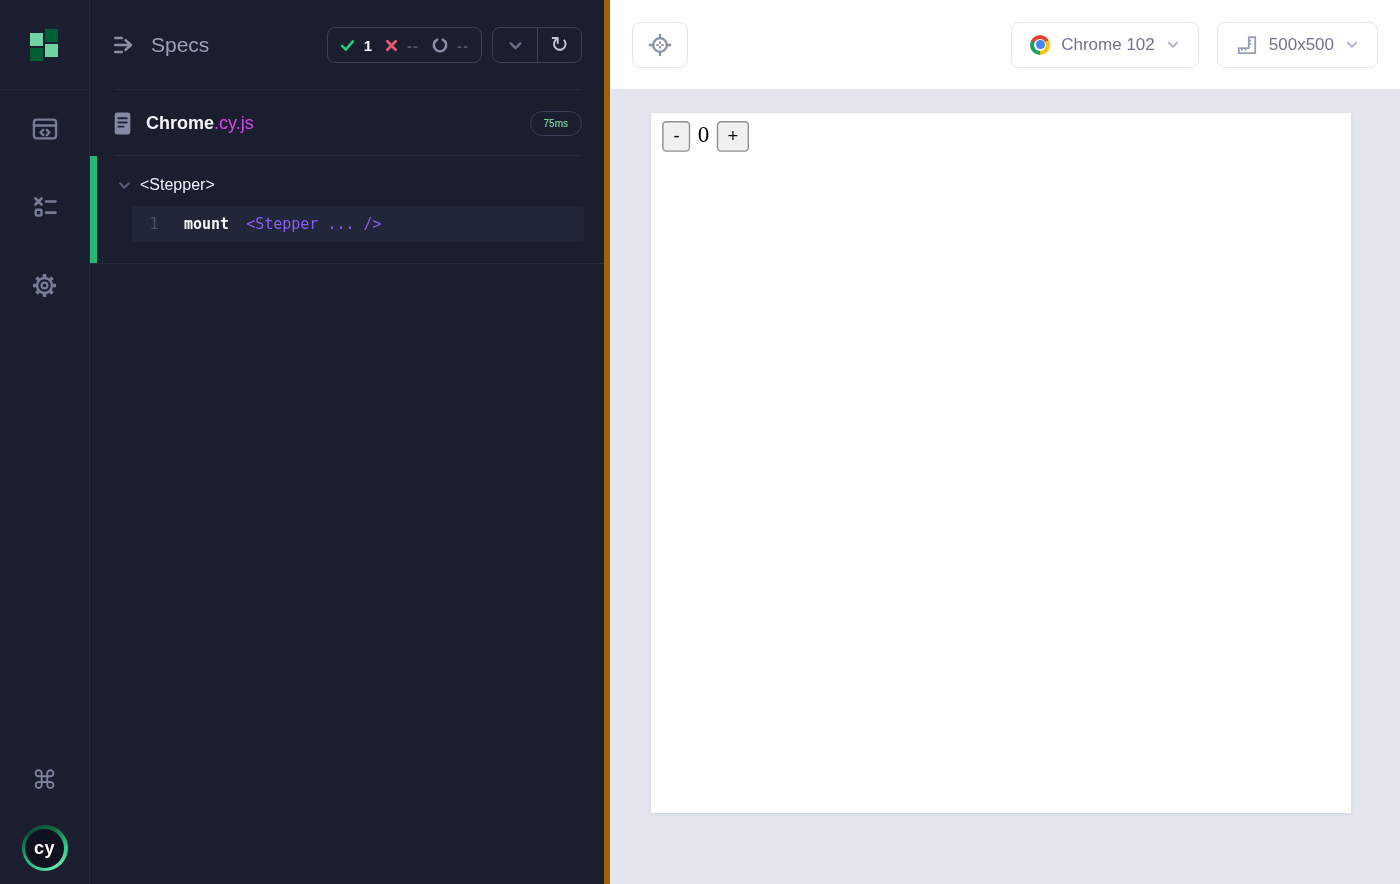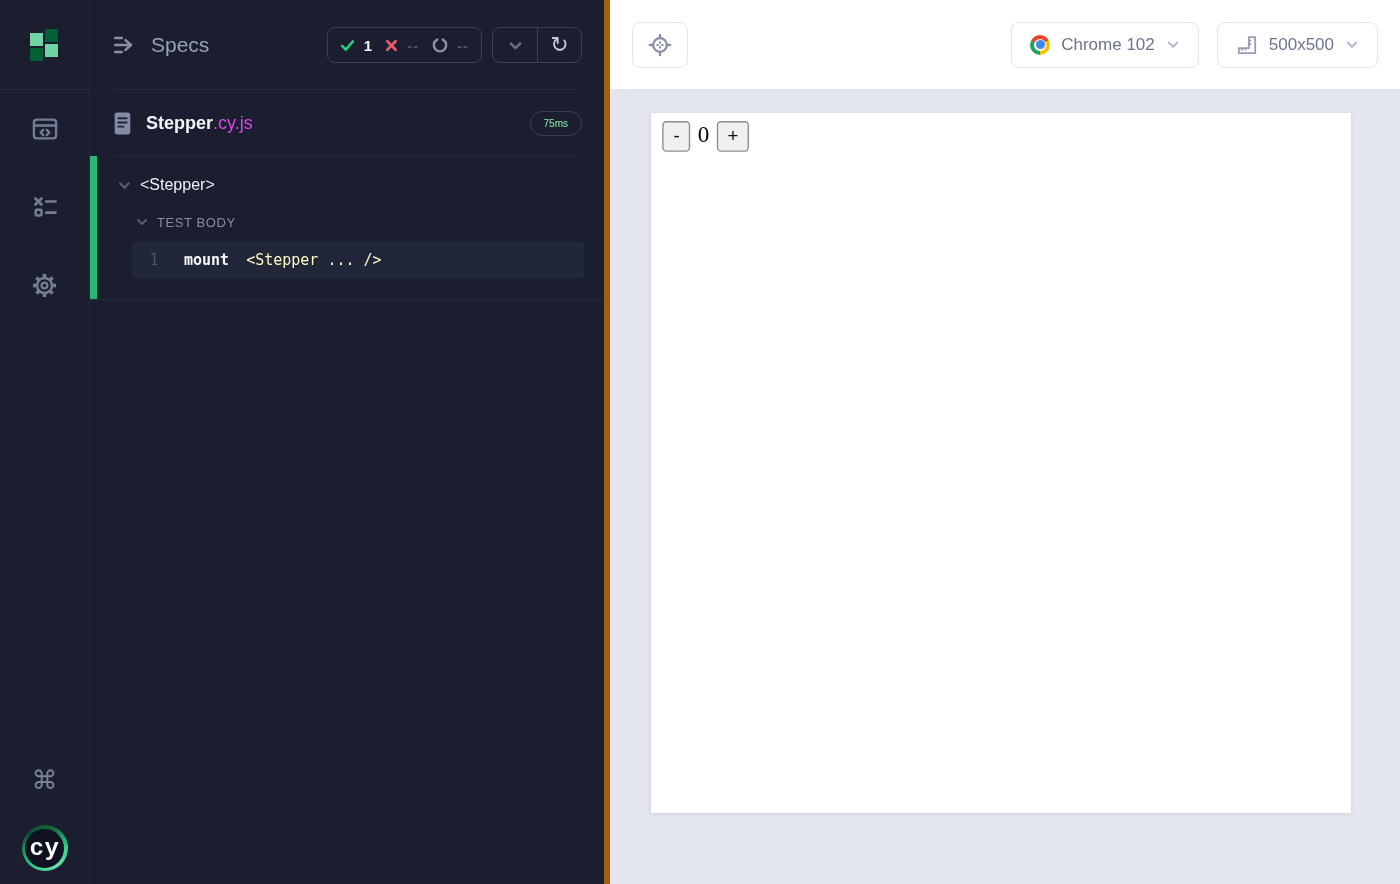--- a/index.html
+++ b/index.html
@@ -36,21 +36,21 @@
     color:#7c829c; font-size:26px; cursor:pointer;
   }
   .cy-logo {
     width:46px; height:46px; border-radius:50%; margin-top:25px; margin-bottom:13px;
     background:conic-gradient(from 150deg, #6fe0ae, #1cc27f, #0b4d34 45%, #11683f 65%, #2fd08d, #6fe0ae);
     display:flex; align-items:center; justify-content:center; cursor:pointer;
   }
   .cy-inner {
     width:39px; height:39px; border-radius:50%; background:#10131f;
     display:flex; align-items:center; justify-content:center;
-    color:#ffffff; font-weight:700; font-size:24px; letter-spacing:.5px;font-family:Liberation Mono, monospace;
+    color:#ffffff; font-weight:700; font-size:18px; letter-spacing:.5px;
   }
 
   
   .specs-panel {
     width:520px; flex:none; display:flex; flex-direction:column;
     background:#1b1e2e; border-right:6px solid #a16207;
   }
   .panel-header { height:90px; flex:none; display:flex; align-items:center; padding:0 22px; position:relative; }
   .panel-header::after, .file-row::after {
     content:''; position:absolute; left:24px; right:24px; bottom:0; height:1px; background:#262b3f;
@@ -84,21 +84,21 @@
   .test-title { font-size:16px; color:#dde0ec; }
   .row-section { height:36px; padding-left:46px; gap:9px; }
   .section-title { font-size:13px; color:#878ca4; letter-spacing:.6px; }
   .command-row {
     margin:2px 20px 0 42px; height:36px; background:#212639; border-radius:3px;
     display:flex; align-items:center; cursor:pointer;
     font-family:"DejaVu Sans Mono", monospace;
   }
   .cmd-line { width:44px; text-align:center; color:#4c526c; font-size:15px; }
   .cmd-method { color:#f5f6fa; font-weight:700; font-size:15px; margin-left:8px; }
-  .cmd-args { color:#fef9c3; font-size:15px; margin-left:17px; }
+  .cmd-args { color:#8b5cf6; font-size:15px; margin-left:17px; }
   .panel-rest { flex:1; }
 
   
   .main { flex:1; min-width:0; display:flex; flex-direction:column; background:#e3e6ef; }
   .main-header {
     height:90px; flex:none; background:#ffffff; border-bottom:1px solid #e2e4ef;
     display:flex; align-items:center; padding:0 22px;
   }
   .icon-btn {
     width:56px; height:46px; border:1px solid #e2e4f0; border-radius:8px; background:#fff;
@@ -254,46 +254,38 @@
         <svg width="21" height="25" viewBox="0 0 20 24" fill="none">
           <rect x="2.5" y="1.5" width="15" height="21" rx="2.5" fill="#858ba3"></rect>
           <g stroke="#21253a" stroke-width="1.9" stroke-linecap="round">
             <line x1="6" y1="7" x2="14" y2="7"></line>
             <line x1="6" y1="11" x2="14" y2="11"></line>
             <line x1="6" y1="15" x2="11" y2="15"></line>
           </g>
         </svg>
       </span>
       <span>
-        <span class="file-name">Stepper</span><span class="file-ext">.cy.js</span>
+        <span class="file-name">Chrome</span><span class="file-ext">.cy.js</span>
       </span>
       <span class="badge">75ms</span>
     </div>
 
     <div class="test-area">
       <div class="green-bar"></div>
 
       <div class="tree-row row-suite">
         <span>
           <svg width="13" height="13" viewBox="0 0 12 12" fill="none" stroke="#565d78" stroke-width="2" stroke-linecap="round" stroke-linejoin="round">
             <polyline points="2,4 6,8 10,4"></polyline>
           </svg>
         </span>
         <span class="suite-title">&lt;Stepper&gt;</span>
       </div>
 
 
-      <div class="tree-row row-section">
-        <span>
-          <svg width="12" height="12" viewBox="0 0 12 12" fill="none" stroke="#565d78" stroke-width="2" stroke-linecap="round" stroke-linejoin="round">
-            <polyline points="2,4 6,8 10,4"></polyline>
-          </svg>
-        </span>
-        <span class="section-title">TEST BODY</span>
-      </div>
 
       <div class="command-row">
         <span class="cmd-line">1</span>
         <span class="cmd-method">mount</span>
         <span class="cmd-args">&lt;Stepper ... /&gt;</span>
       </div>
     </div>
 
     <div class="panel-rest"></div>
   </div>

